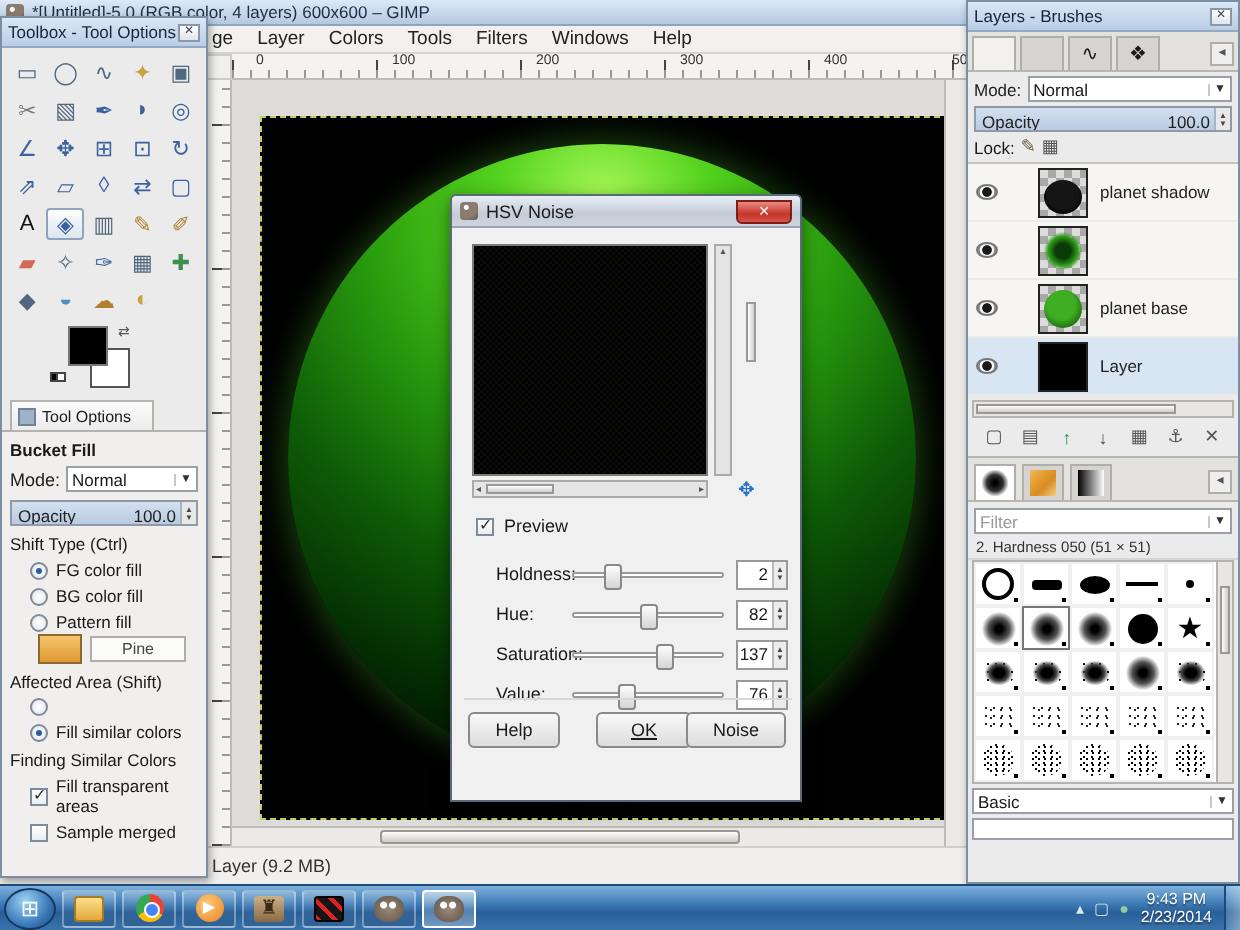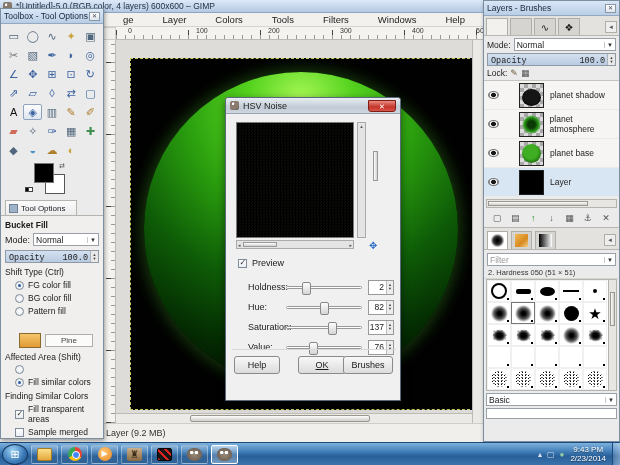--- a/index.html
+++ b/index.html
@@ -7,21 +7,21 @@
   body { font-family:"Liberation Sans","DejaVu Sans",sans-serif; font-size:9px; color:#1a1a1a; background:#000; position:relative; }
 
   
   #main-window { position:absolute; left:0; top:0; width:620px; height:442px; background:#e8e6e2; }
   #main-titlebar { position:absolute; left:0; top:0; width:620px; height:13px;
     background:linear-gradient(#dce9f7,#b4c9e2); border-bottom:1px solid #8ea6c0;
     display:flex; align-items:center; gap:4px; padding-left:3px; font-size:8.5px; color:#1d2c42; }
   .app-ico { width:9px; height:9px; background:radial-gradient(circle at 35% 30%,#fff 1px,#8a7b6e 1.5px 60%,#5d5249); border-radius:2px; }
   #menubar { position:absolute; left:0; top:13px; width:620px; height:14px; background:#f2f1ee; border-bottom:1px solid #d6d4cf;
     display:flex; align-items:center; padding-left:100px; font-size:9.5px; color:#222; }
-  .menu-item { padding:0 6px;margin-left:17px; }
+  .menu-item { padding:0 6px; }
   
   #ruler-corner { position:absolute; left:103px; top:27px; width:13px; height:13px; background:#f0efeb; border:1px solid #cfcdc7; }
   #hruler { position:absolute; left:116px; top:27px; width:367px; height:13px; background:#f4f3ef; border-bottom:1px solid #bdbbb5;
     background-image:repeating-linear-gradient(90deg,#999 0 1px,transparent 1px 9px),repeating-linear-gradient(90deg,#444 0 1px,transparent 1px 72px);
     background-size:100% 4px,100% 9px; background-position:left bottom,left bottom; background-repeat:no-repeat,no-repeat; }
   .ruler-num { position:absolute; top:0; font-size:7px; color:#333; }
   #vruler { position:absolute; left:103px; top:40px; width:13px; height:383px; background:#f4f3ef; border-right:1px solid #bdbbb5;
     background-image:repeating-linear-gradient(0deg,#999 0 1px,transparent 1px 9px),repeating-linear-gradient(0deg,#444 0 1px,transparent 1px 72px);
     background-size:4px 100%,9px 100%; background-position:right top,right top; background-repeat:no-repeat,no-repeat; }
   #canvas-area { position:absolute; left:116px; top:40px; width:356px; height:373px; background:#dedcd8; overflow:hidden; }
@@ -37,21 +37,21 @@
   #statusbar { position:absolute; left:0; top:423px; width:620px; height:19px; background:#f0efec; border-top:1px solid #d0cec9;
     display:flex; align-items:center; padding-left:106px; font-size:9px; color:#333; }
 
   
   .win { background:#ebebeb; border:1px solid #7c8fa0; box-shadow:1px 2px 4px rgba(0,0,0,0.35); }
   .win-titlebar { height:15px; background:linear-gradient(#d9e7f6,#b9cee6); border-bottom:1px solid #93a9c2;
     display:flex; align-items:center; justify-content:space-between; padding:0 3px; font-size:8.5px; color:#17263c; }
   .win-close { width:11px; height:9px; border:1px solid #8a97a6; background:linear-gradient(#fff,#dfe5ec); font-size:6px; line-height:7px; text-align:center; color:#445; }
   .combo { display:flex; align-items:center; justify-content:space-between; background:#fff; border:1px solid #9aa0a8; height:13px; padding:0 2px; font-size:8.5px; }
   .combo .arr { font-size:6px; color:#333; border-left:1px solid #c8c8c8; padding-left:2px; }
-  .slider-bar { position:relative; height:13px; border:1px solid #8f9aa6; background:#fff; overflow:hidden;font-family:Liberation Mono, monospace; }
+  .slider-bar { position:relative; height:13px; border:1px solid #8f9aa6; background:#fff; overflow:hidden; }
   .slider-bar .fill { position:absolute; left:0; top:0; bottom:0; background:linear-gradient(#d3e0ef,#b9cbe2); }
   .slider-bar .lab { position:absolute; left:3px; top:1.5px; font-size:8.5px; color:#222; }
   .slider-bar .val { position:absolute; right:10px; top:1.5px; font-size:8.5px; color:#222; }
   .slider-bar .spins { position:absolute; right:0; top:0; bottom:0; width:8px; border-left:1px solid #aab2bc; background:#e8e8e8;
     display:flex; flex-direction:column; align-items:center; justify-content:center; font-size:4px; color:#444; line-height:4px; }
   .radio { width:9px; height:9px; border-radius:50%; border:1px solid #7f8b98; background:radial-gradient(#fff,#dfe4ea); flex:none; position:relative; }
   .radio.on::after { content:""; position:absolute; left:2px; top:2px; width:3px; height:3px; border-radius:50%; background:#2c5d9c; }
   .checkbox { width:9px; height:9px; border:1px solid #7f8b98; background:linear-gradient(#fff,#e9edf2); flex:none; position:relative; font-size:8px; }
   .checkbox.on::after { content:"✓"; position:absolute; left:0.5px; top:-1.5px; color:#2a2a2a; }
   .opt-row { display:flex; align-items:center; gap:4px; margin:3px 0 0 10px; font-size:8.5px; }
@@ -67,21 +67,21 @@
   #swap-colors { position:absolute; left:58px; top:0; font-size:7px; color:#555; }
   #default-colors { position:absolute; left:24px; top:24px; font-size:7px; }
   #default-colors .b { display:inline-block; width:5px; height:5px; background:#000; border:1px solid #444; }
   #default-colors .w { display:inline-block; width:5px; height:5px; background:#fff; border:1px solid #444; margin-left:-2px; }
   #tool-options-tab { display:flex; align-items:center; margin-left:4px; gap:3px; width:72px; height:15px;
     background:linear-gradient(#fbfbfb,#ececec); border:1px solid #b5b3ae; border-bottom:none; padding:0 3px; font-size:8px; }
   #tool-options-body { background:#f0efed; border-top:1px solid #b5b3ae; padding:3px 4px; height:100%; }
   .opt-heading { font-weight:bold; font-size:8.5px; margin:1px 0 3px 0; }
   .opt-label { font-size:8.5px; margin:4px 0 1px 0; }
   .inline-row { display:flex; align-items:center; gap:3px; margin-top:3px; }
-  #pattern-row { display:flex; align-items:center; gap:4px; margin:17px 0 0 14px; }
+  #pattern-row { display:flex; align-items:center; gap:4px; margin:1px 0 0 14px; }
   #pattern-swatch { width:22px; height:15px; background:linear-gradient(#f5c56a,#e09a35); border:1px solid #8a6a2f; }
   #pattern-name-box { width:48px; height:13px; background:#fbfbf9; border:1px solid #b0aea9; font-size:8px; color:#444; display:flex; align-items:center; justify-content:center; }
 
   
   #hsv-dialog { position:absolute; left:225px; top:97px; width:176px; height:304px; z-index:20;
     background:#f0f0f0; border:1px solid #5a6a7a; box-shadow:0 3px 9px rgba(0,0,0,0.5); border-radius:3px 3px 0 0; }
   #hsv-titlebar { height:16px; background:linear-gradient(#e7edf3,#c3ccd6 60%,#cdd6e0); border-bottom:1px solid #9aa5b1;
     border-radius:3px 3px 0 0; display:flex; align-items:center; padding:0 4px; gap:4px; font-size:9px; color:#1c1c1c; }
   #hsv-close { margin-left:auto; width:28px; height:12px; background:linear-gradient(#e98b80,#c3352b 60%,#d8544a);
     border:1px solid #7e1d15; border-radius:0 0 3px 3px; color:#fff; font-size:7px; line-height:11px; text-align:center; font-weight:bold; }
@@ -403,21 +403,21 @@
         <span class="v">76</span>
         <span class="arrows">
           <span>▲</span>
           <span>▼</span>
         </span>
       </span>
     </div>
   <div id="hsv-separator"></div>
   <span class="dlg-btn" style="left: 8px; width: 46px;">Help</span>
     <span class="dlg-btn on" style="left: 72px; width: 48px; text-decoration: underline;">OK</span>
-    <span class="dlg-btn" style="left: 117px; width: 50px;">Brushes</span>
+    <span class="dlg-btn" style="left: 117px; width: 50px;">Noise</span>
 </div>
 
 <div id="layers-win" class="win">
   <div class="win-titlebar">
     <span>Layers - Brushes</span>
     <span class="win-close">✕</span>
   </div>
   <div id="panel-tabs">
     <span class="panel-tab on">
         <span class="layers"></span>
@@ -456,21 +456,20 @@
   </div>
   <div id="layers-list">
     <div class="layer-row">
         <span class="eye"></span>
         <span class="thumb shadow"></span>
         <span class="layer-name">planet shadow</span>
       </div>
       <div class="layer-row">
         <span class="eye"></span>
         <span class="thumb atmosphere"></span>
-        <span class="layer-name">planet atmosphere</span>
       </div>
       <div class="layer-row">
         <span class="eye"></span>
         <span class="thumb base"></span>
         <span class="layer-name">planet base</span>
       </div>
       <div class="layer-row on">
         <span class="eye"></span>
         <span class="thumb solidblack"></span>
         <span class="layer-name">Layer</span>

